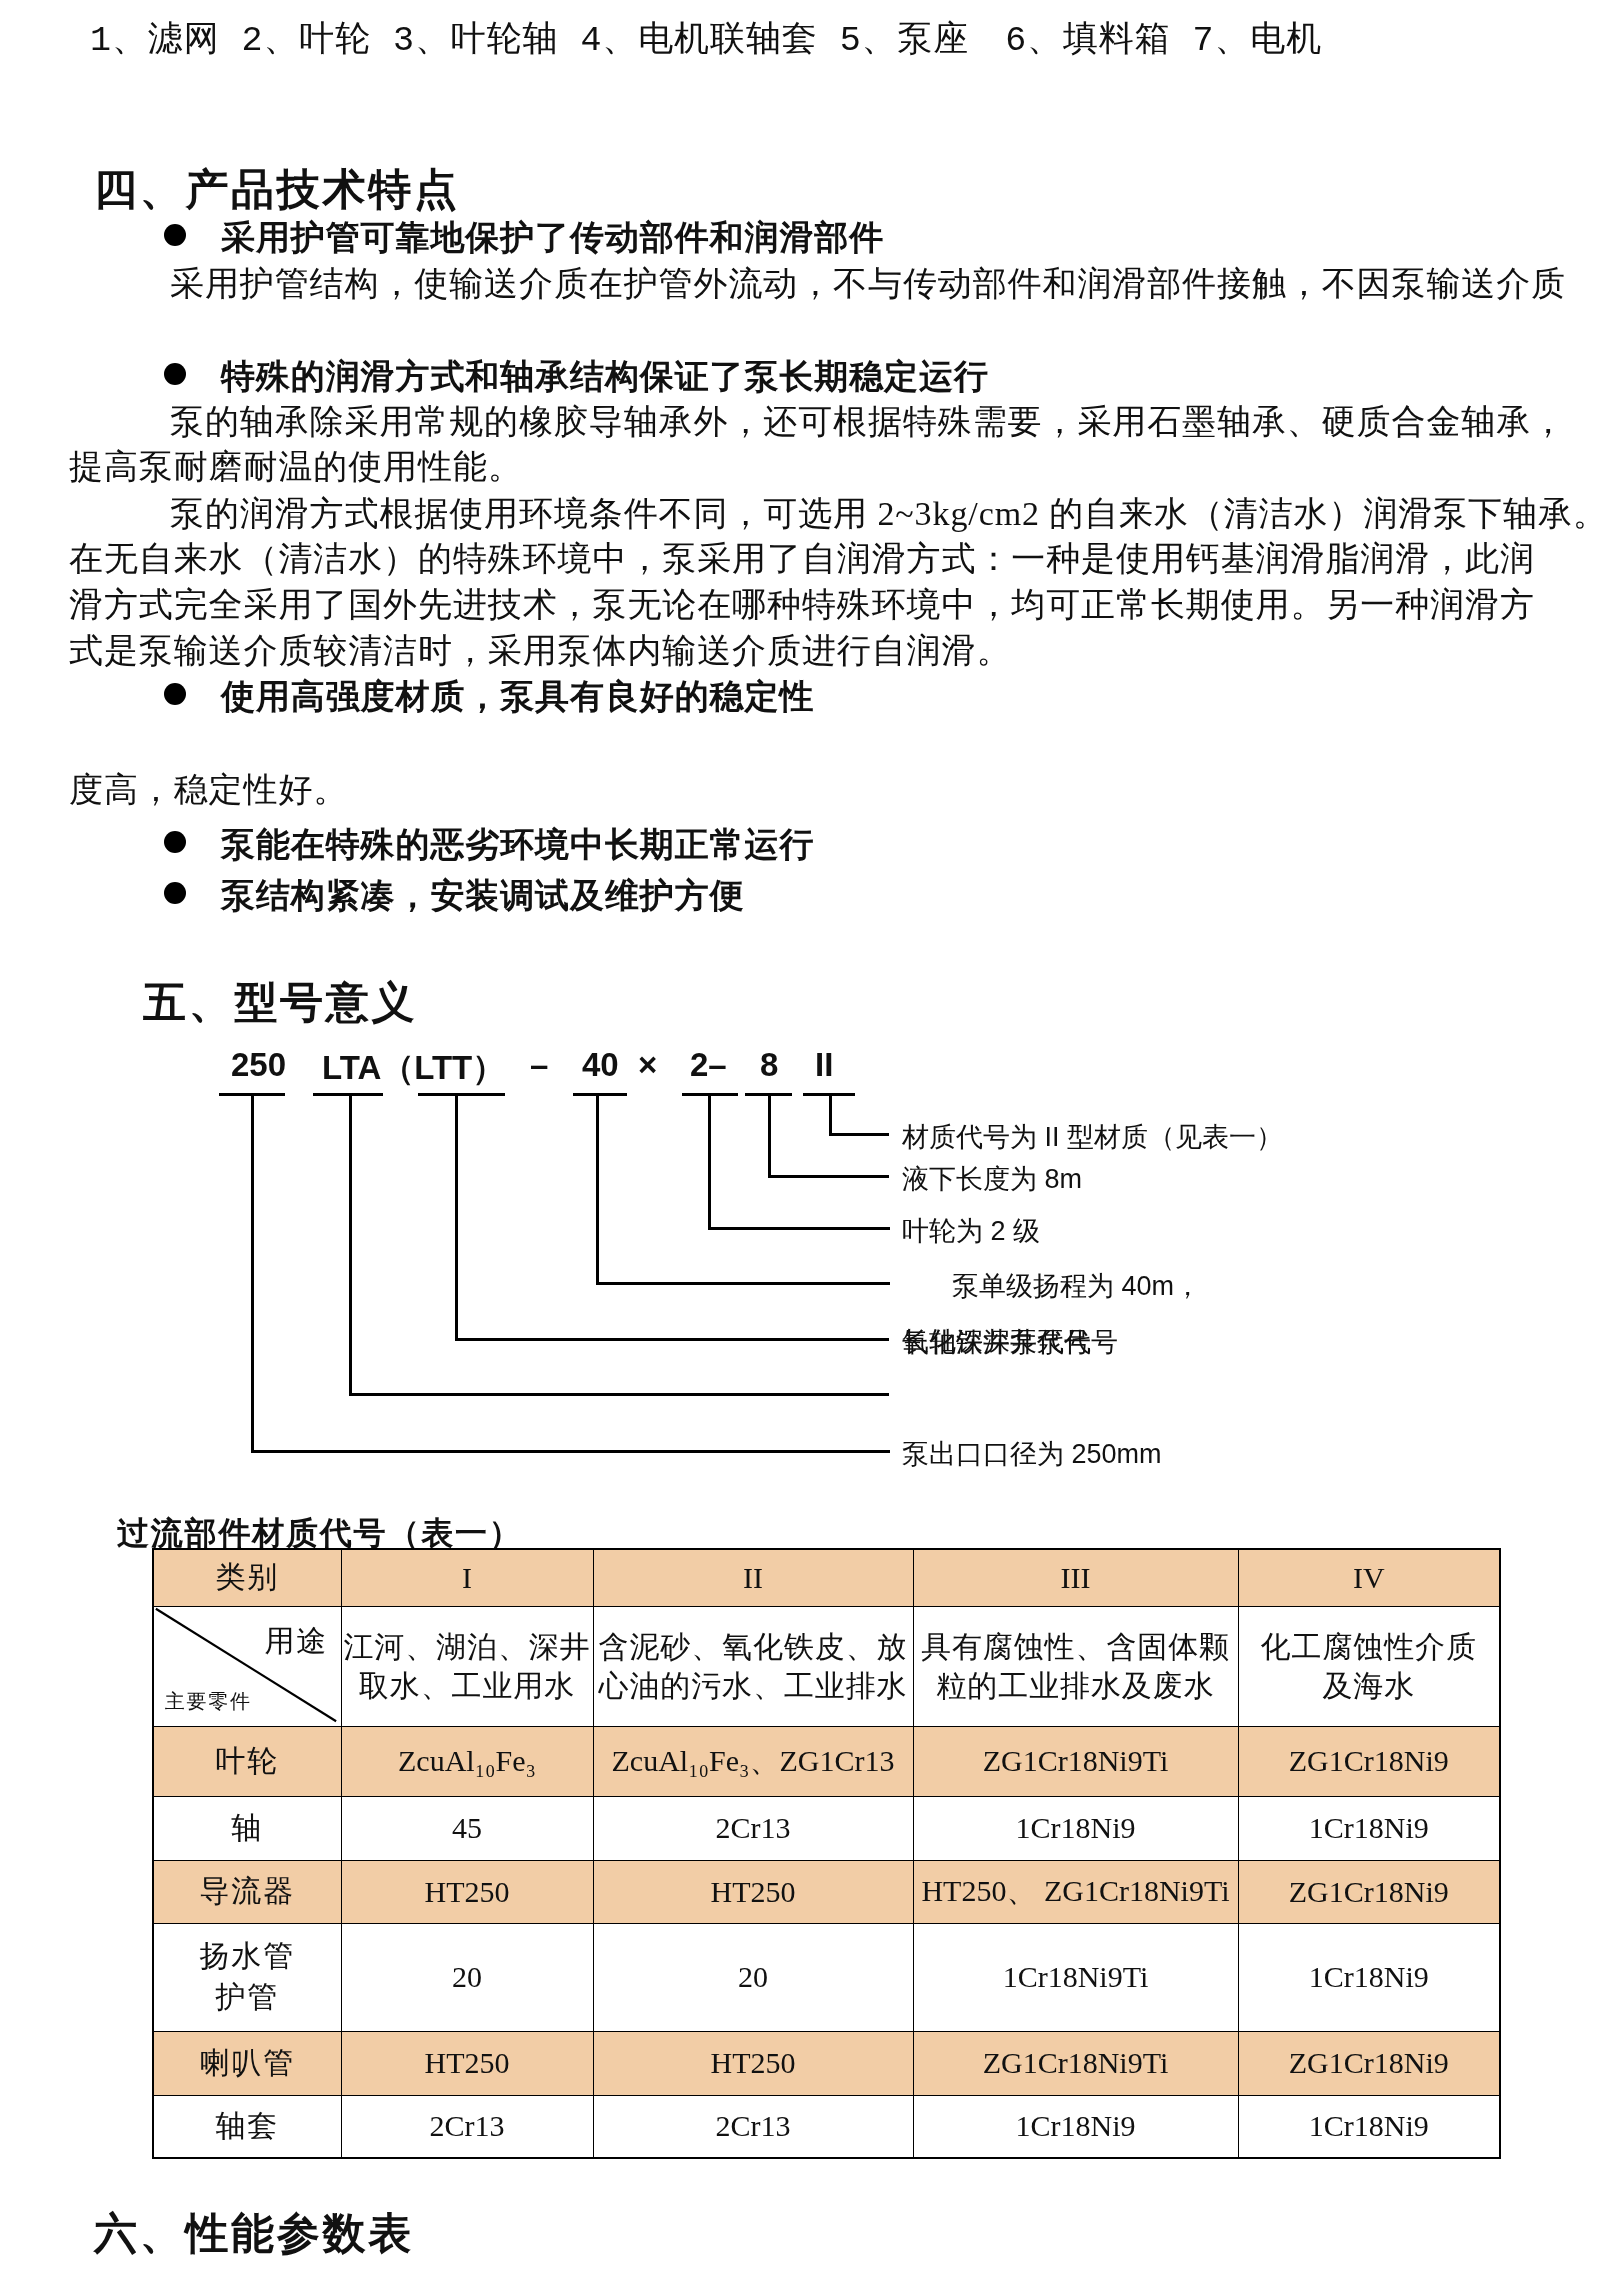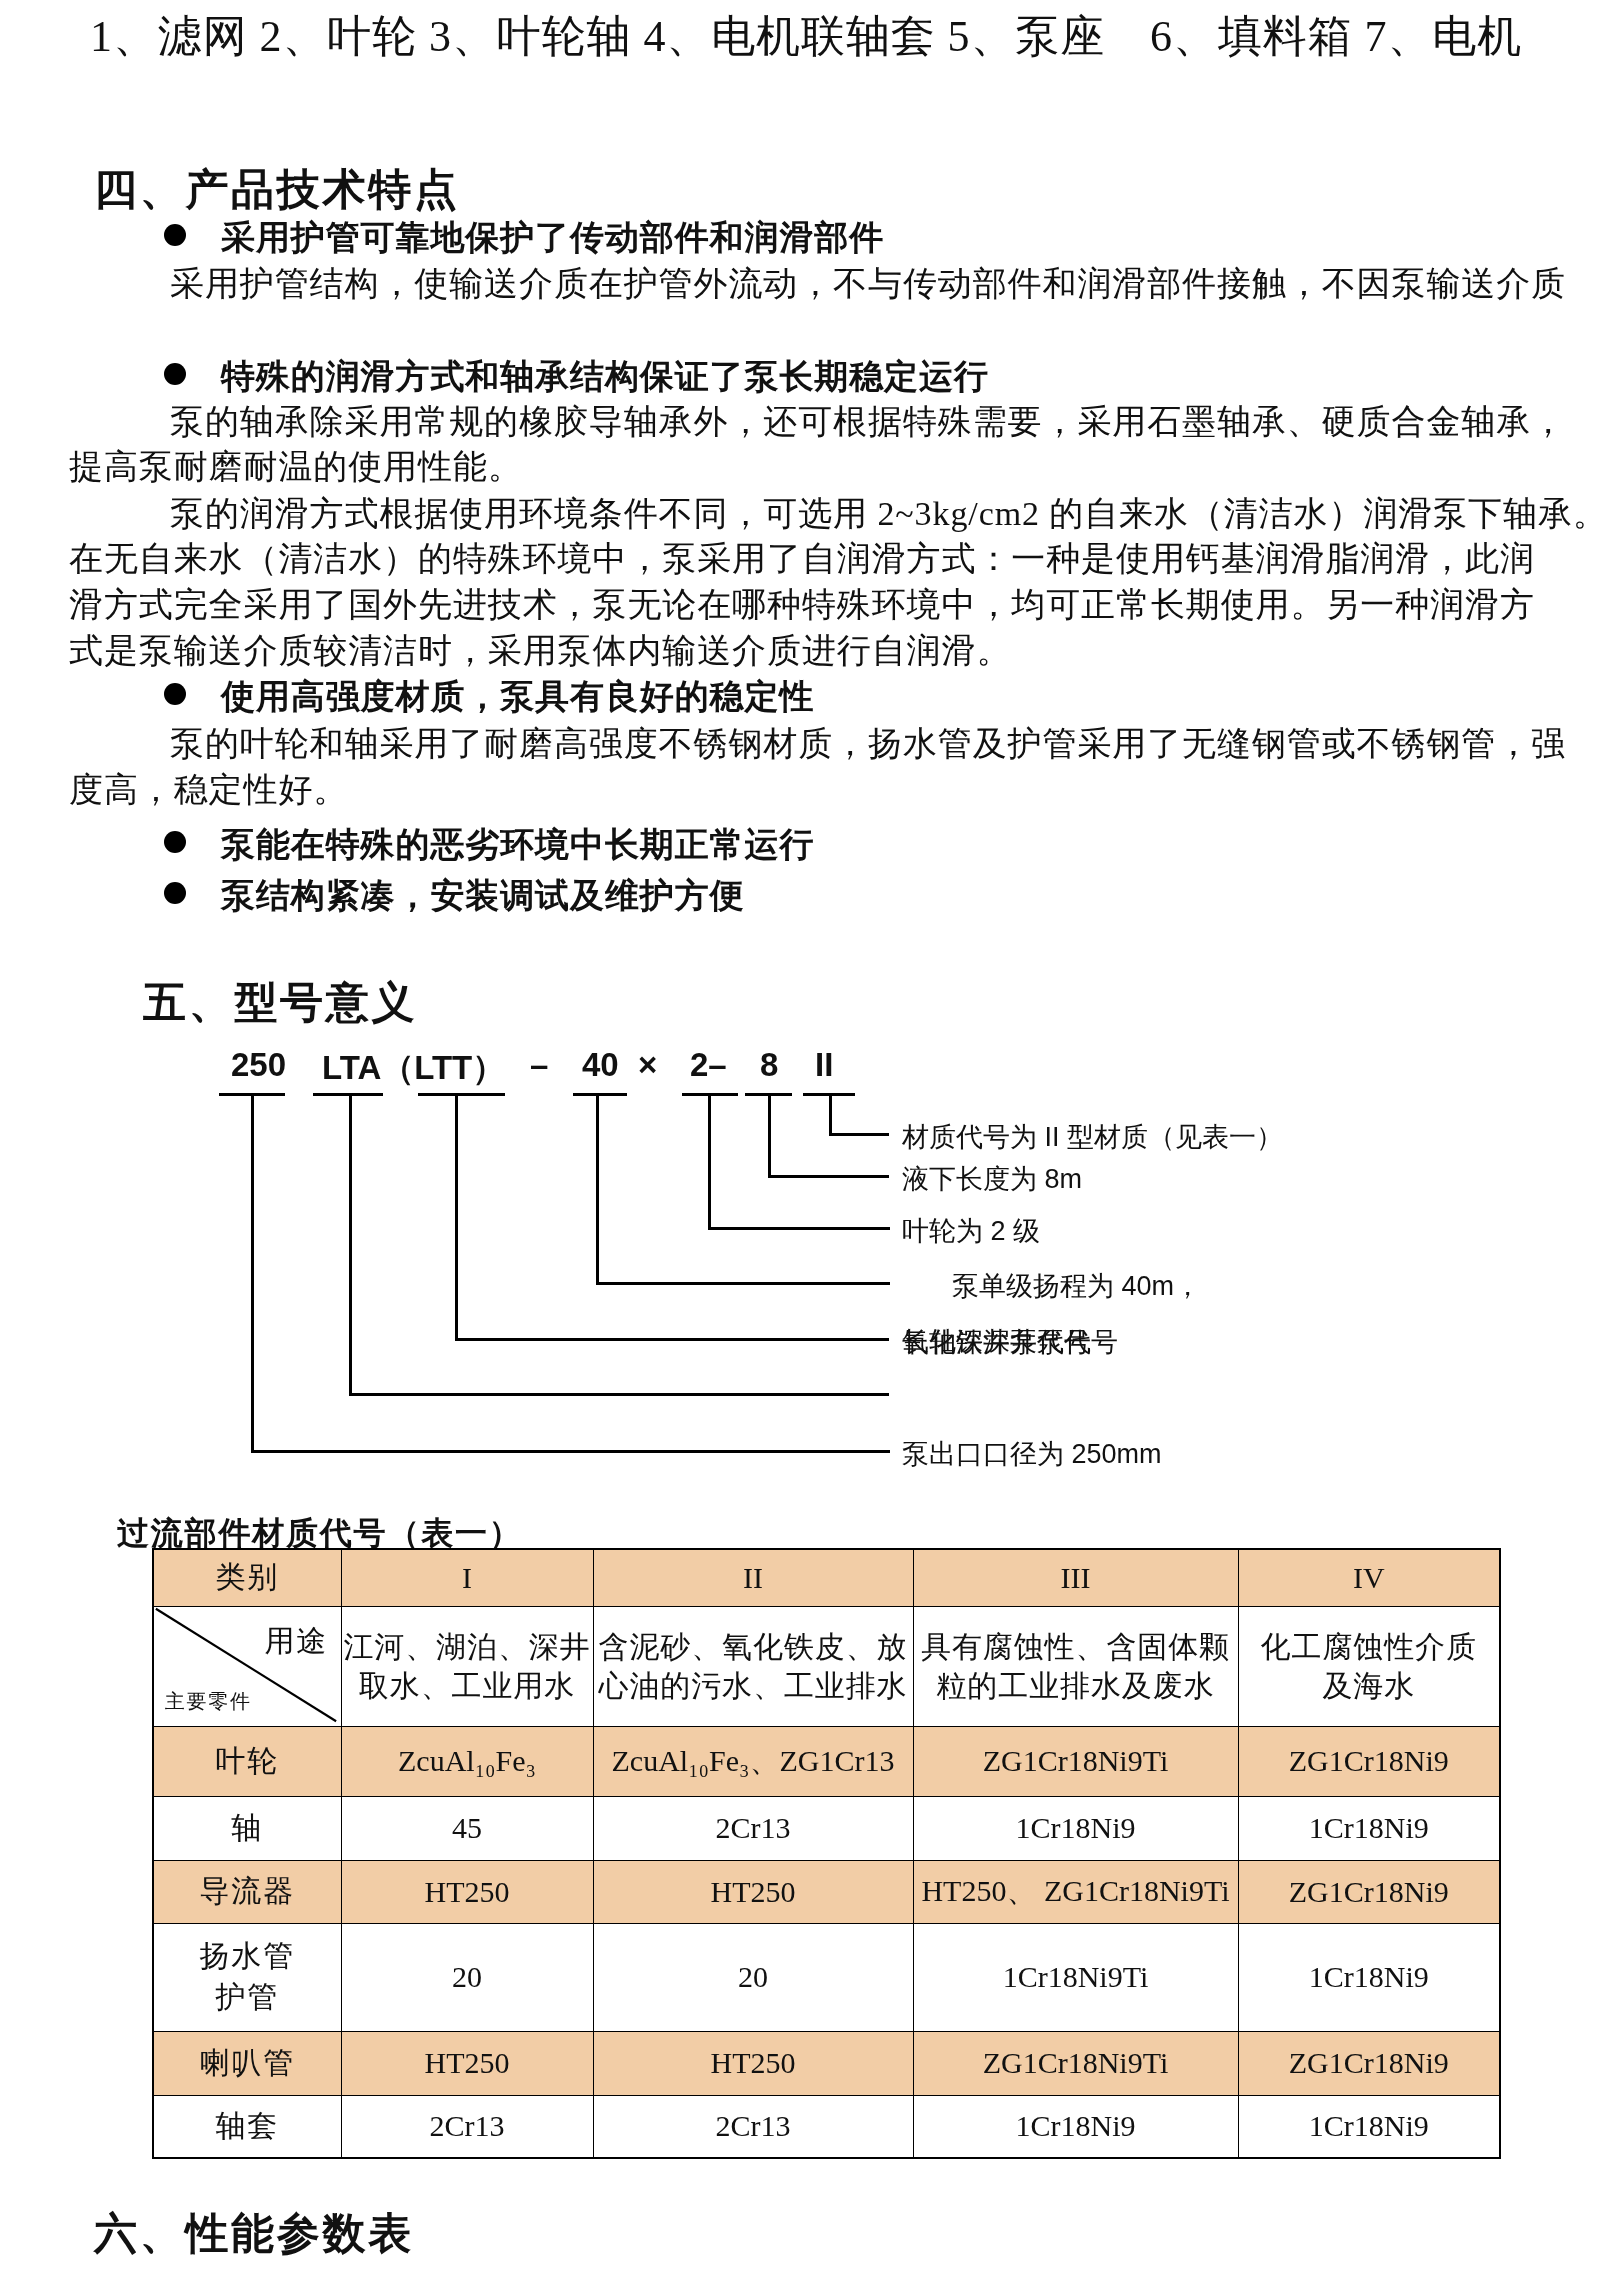--- a/index.html
+++ b/index.html
@@ -6,21 +6,21 @@
   .page{
     position:relative;
     width:1620px;height:2291px;
     background:#ffffff;
     color:#111;
     font-family:"Liberation Serif","DejaVu Serif",serif;
     overflow:hidden;
   }
   .abs{position:absolute;white-space:nowrap;}
   .pre{white-space:pre-line;}
-  .partsline{font-size:44px;font-family:Liberation Serif, serif;letter-spacing:0.9px;}
+  .partsline{font-size:35px;font-family:Liberation Mono, monospace;letter-spacing:0.9px;margin-top:8px;}
   .h-big{font-size:43px;font-weight:bold;font-family:"Liberation Sans","DejaVu Sans",sans-serif;letter-spacing:2.7px;}
   .bullet-dot{position:absolute;width:22.4px;height:22.4px;background:#000;border-radius:50%;}
   .bullet-text{font-size:34px;font-weight:bold;font-family:"Liberation Sans","DejaVu Sans",sans-serif;letter-spacing:0.9px;}
   .body-line{font-size:34px;letter-spacing:0.9px;}
   .model-token{font-size:33px;font-weight:bold;font-family:"Liberation Sans","DejaVu Sans",sans-serif;}
   .dg-h{position:absolute;background:#000;height:2.7px;}
   .dg-v{position:absolute;background:#000;width:2.7px;}
   .dg-label{position:absolute;font-size:27px;white-space:nowrap;font-family:"Liberation Sans","Liberation Serif",sans-serif;}
   .tbl-title{font-size:32px;font-weight:bold;font-family:"Liberation Sans","DejaVu Sans",sans-serif;letter-spacing:1.8px;}
   table.mat{border-collapse:collapse;table-layout:fixed;border:2.7px solid #000;}
@@ -56,21 +56,20 @@
   <div class="abs body-line" style="left:69px;top:444px;">提高泵耐磨耐温的使用性能。</div>
 
   <div class="abs body-line" style="left:170px;top:491px;">泵的润滑方式根据使用环境条件不同，可选用 2~3kg/cm2 的自来水（清洁水）润滑泵下轴承。</div>
   <div class="abs body-line" style="left:69px;top:536px;">在无自来水（清洁水）的特殊环境中，泵采用了自润滑方式：一种是使用钙基润滑脂润滑，此润</div>
   <div class="abs body-line" style="left:69px;top:582px;">滑方式完全采用了国外先进技术，泵无论在哪种特殊环境中，均可正常长期使用。另一种润滑方</div>
   <div class="abs body-line" style="left:69px;top:628px;">式是泵输送介质较清洁时，采用泵体内输送介质进行自润滑。</div>
 
   <span class="bullet-dot" style="left:164px;top:683px;"></span>
   <div class="abs bullet-text" style="left:221px;top:674px;">使用高强度材质，泵具有良好的稳定性</div>
 
-  <div class="abs body-line" style="left:170px;top:721px;">泵的叶轮和轴采用了耐磨高强度不锈钢材质，扬水管及护管采用了无缝钢管或不锈钢管，强</div>
   <div class="abs body-line" style="left:69px;top:767px;">度高，稳定性好。</div>
 
   <span class="bullet-dot" style="left:164px;top:831px;"></span>
   <div class="abs bullet-text" style="left:221px;top:822px;">泵能在特殊的恶劣环境中长期正常运行</div>
 
   <span class="bullet-dot" style="left:164px;top:882px;"></span>
   <div class="abs bullet-text" style="left:221px;top:873px;">泵结构紧凑，安装调试及维护方便</div>
 
   <div class="abs h-big" style="left:143px;top:974px;">五、型号意义</div>
 

